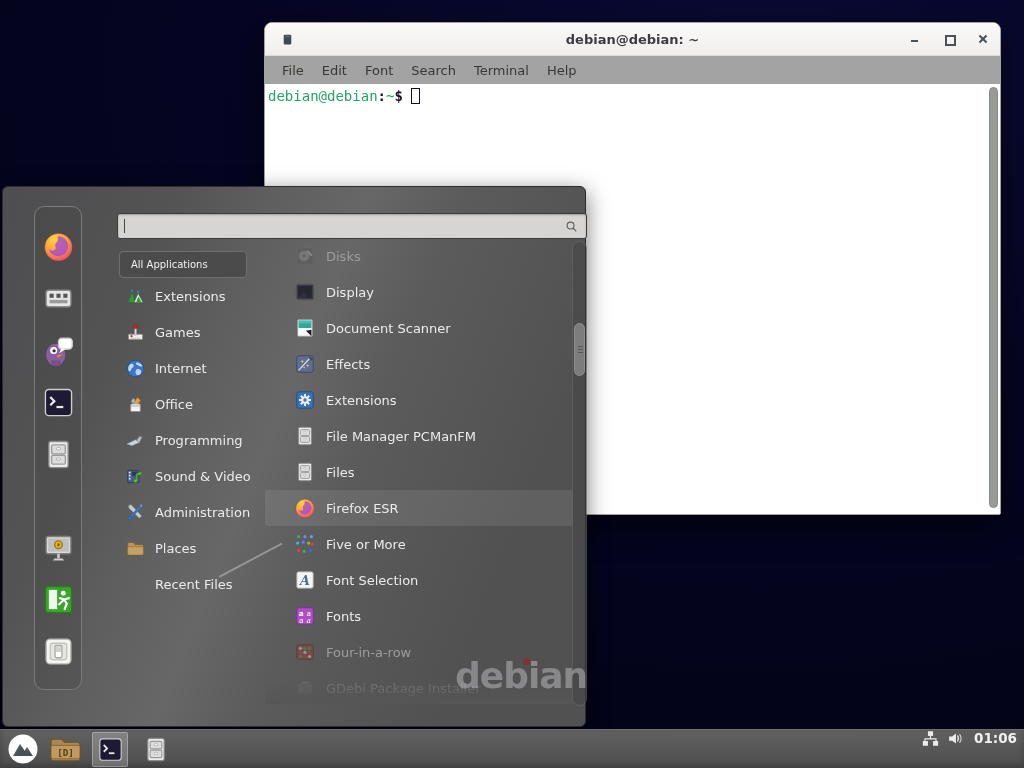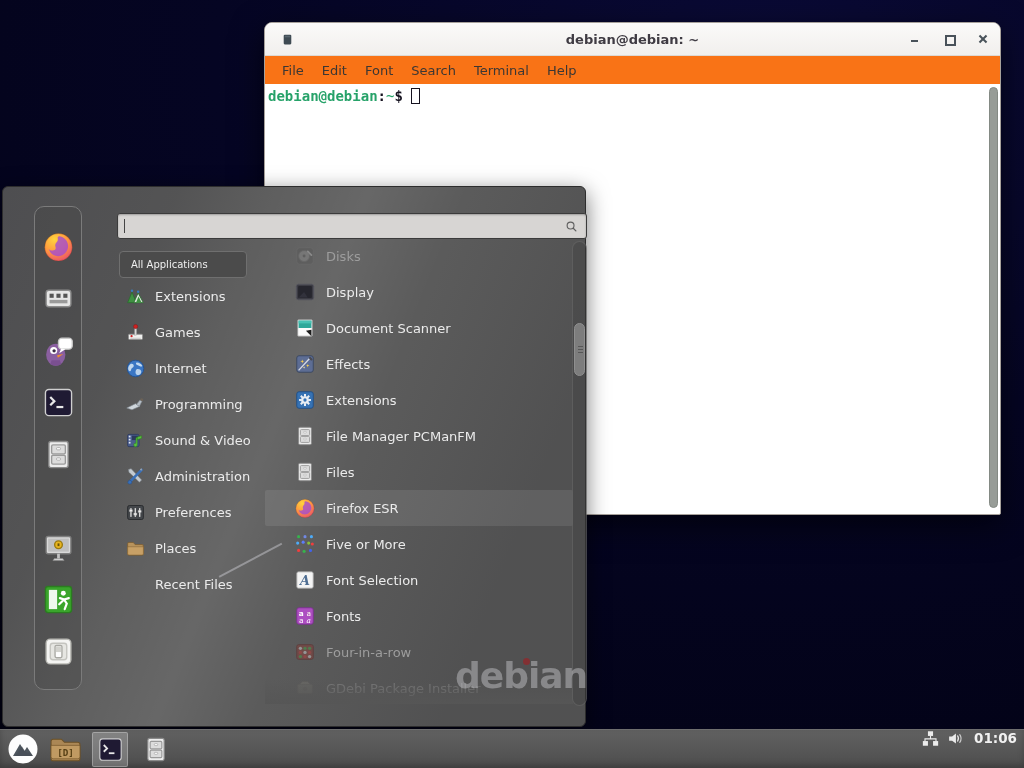--- a/index.html
+++ b/index.html
@@ -20,26 +20,26 @@
     position:relative;display:flex;align-items:center;justify-content:center}
   .titlebar .title{font-size:13px;font-weight:bold;color:#3f3b43}
   .title-icon{position:absolute;left:16px;top:9px;width:13px;height:15px}
   .controls{position:absolute;right:12px;top:0;height:100%;display:flex;align-items:center;gap:24px}
   .wc{width:10px;height:10px;position:relative}
   .wc-min::after{content:"";position:absolute;left:1px;top:6px;width:7px;height:2px;background:#49525a}
   .wc-max::after{content:"";position:absolute;left:1px;top:1px;width:7px;height:7px;border:2px solid #49525a}
   .wc-close::before,.wc-close::after{content:"";position:absolute;left:0;top:4px;width:10px;height:2px;background:#49525a}
   .wc-close::before{transform:rotate(45deg)}
   .wc-close::after{transform:rotate(-45deg)}
-  .menubar{height:28px;background:#f97316;display:flex;align-items:center;padding-left:8px}
+  .menubar{height:28px;background:#a3a3a3;display:flex;align-items:center;padding-left:8px}
   .mitem{font-size:13px;color:#3b3734;padding:0 9px}
   .term-body{position:relative;height:430px;background:#fff;border-radius:0 0 2px 2px}
   .prompt{position:absolute;left:3px;top:3px;font-family:"DejaVu Sans Mono",monospace;
     font-size:14px;line-height:19px;white-space:pre}
-  .p-green{color:#26a269;font-weight:bold}
+  .p-green{color:#26a269;font-weight:normal}
   .p-dark{color:#15121f;font-weight:bold}
   .p-path{color:#26a269}
   .cursor{display:inline-block;width:9px;height:16px;border:1.5px solid #15121f;
     vertical-align:text-bottom;margin-left:8px}
   .term-scroll{position:absolute;right:2px;top:3px;bottom:6px;width:10px}
   .term-thumb{position:absolute;right:0;top:0;width:9px;height:100%;
     background:#979c97;border:1px solid #848a84;border-radius:5px}
 
   
   .menu{position:absolute;left:2px;top:186px;width:584px;height:541px;background:#565656;
@@ -275,20 +275,31 @@
               <path d="M6 7c2-1 4 0 4 2s-3 2-3 4-2 3-3 1c-.8-2-.5-5 2-7z" fill="#cfe2f3" opacity=".9"></path>
               <path d="M14 5c2 0 4.5 1.5 5.5 3.5.8 1.8-1.5 1.5-3 .5s-4-1-4-2.5c0-1 .5-1.5 1.5-1.5z" fill="#cfe2f3" opacity=".9"></path>
               <path d="M13 13c2-1 5 0 5.5 2s-1.5 4.5-3.5 4.5-3-1.5-3-3 .5-3 1-3.5z" fill="#cfe2f3" opacity=".85"></path>
             </svg>
           </span>
           <span class="lbl">Internet</span>
         </div>
         <div class="cat">
           <span class="ic">
             <svg viewBox="0 0 24 24">
+              <path d="M14 4l4 3-6 8-3.5-2.5z" fill="#e8a33d" stroke="#a06a18" stroke-width=".6"></path>
+              <path d="M7 9l2-4 2.5 1.5-1.5 4z" fill="#b9bec4" stroke="#7f858c" stroke-width=".6"></path>
+              <rect x="6.5" y="12" width="11" height="8" rx="1" fill="#f2f2f0" stroke="#8f8f8f"></rect>
+              <ellipse cx="12" cy="12.4" rx="5.5" ry="1.6" fill="#dcdcda" stroke="#8f8f8f" stroke-width=".6"></ellipse>
+            </svg>
+          </span>
+          <span class="lbl">Office</span>
+        </div>
+        <div class="cat">
+          <span class="ic">
+            <svg viewBox="0 0 24 24">
               <path d="M2 16l10-5 5 3-9 4z" fill="#cfd6dc" stroke="#828a92" stroke-width=".7"></path>
               <path d="M13 12l4-5 2.5 1-3 6z" fill="#b6bec6" stroke="#828a92" stroke-width=".7"></path>
               <rect x="17.5" y="5" width="3.5" height="2.6" rx="1" transform="rotate(24 19 6)" fill="#6b6257"></rect>
             </svg>
           </span>
           <span class="lbl">Programming</span>
         </div>
         <div class="cat">
           <span class="ic">
             <svg viewBox="0 0 24 24">
@@ -306,34 +317,20 @@
         <div class="cat">
           <span class="ic">
             <svg viewBox="0 0 24 24">
               <path d="M4 4l3-1 12 13-2.5 2.5L4.5 7z" fill="#c4cad0" stroke="#7d858d" stroke-width=".7"></path>
               <path d="M19 4.5L6 17.5" stroke="#3a70b8" stroke-width="3" stroke-linecap="round"></path>
               <path d="M19.5 4a3 3 0 0 1-1 1.5L17 4l1.5-1.5A3 3 0 0 1 19.5 4z" fill="#9aa2aa"></path>
               <circle cx="5.5" cy="18.5" r="2.2" fill="#3a70b8" stroke="#24508c" stroke-width=".6"></circle>
             </svg>
           </span>
           <span class="lbl">Administration</span>
-        </div>
-        <div class="cat">
-          <span class="ic">
-            <svg viewBox="0 0 24 24">
-              <rect x="3" y="4" width="18" height="16" rx="2" fill="#43464a" stroke="#26282c"></rect>
-              <rect x="6" y="7" width="1.6" height="10" fill="#d8d8d8"></rect>
-              <rect x="11" y="7" width="1.6" height="10" fill="#d8d8d8"></rect>
-              <rect x="16" y="7" width="1.6" height="10" fill="#d8d8d8"></rect>
-              <rect x="5" y="8.5" width="3.6" height="2.6" rx=".6" fill="#ececec" stroke="#9a9a9a" stroke-width=".4"></rect>
-              <rect x="10" y="12.5" width="3.6" height="2.6" rx=".6" fill="#ececec" stroke="#9a9a9a" stroke-width=".4"></rect>
-              <rect x="15" y="9.5" width="3.6" height="2.6" rx=".6" fill="#ececec" stroke="#9a9a9a" stroke-width=".4"></rect>
-            </svg>
-          </span>
-          <span class="lbl">Preferences</span>
         </div>
         <div class="cat">
           <span class="ic">
             <svg viewBox="0 0 24 24">
               <path d="M3 6.5A1.5 1.5 0 0 1 4.5 5h5l2 2.5h8A1.5 1.5 0 0 1 21 9v9a1.5 1.5 0 0 1-1.5 1.5h-15A1.5 1.5 0 0 1 3 18z" fill="#b8935c" stroke="#7d5f33"></path>
               <path d="M3 10h18v8a1.5 1.5 0 0 1-1.5 1.5h-15A1.5 1.5 0 0 1 3 18z" fill="#c7a066" stroke="#7d5f33" stroke-width=".6"></path>
             </svg>
           </span>
           <span class="lbl">Places</span>
         </div>

